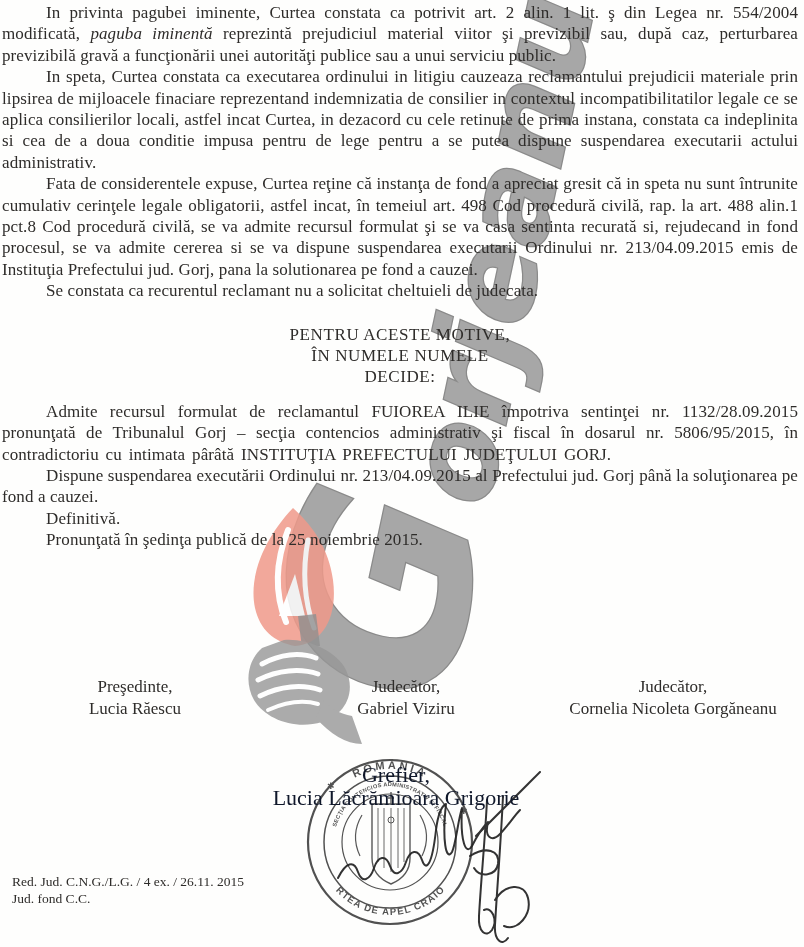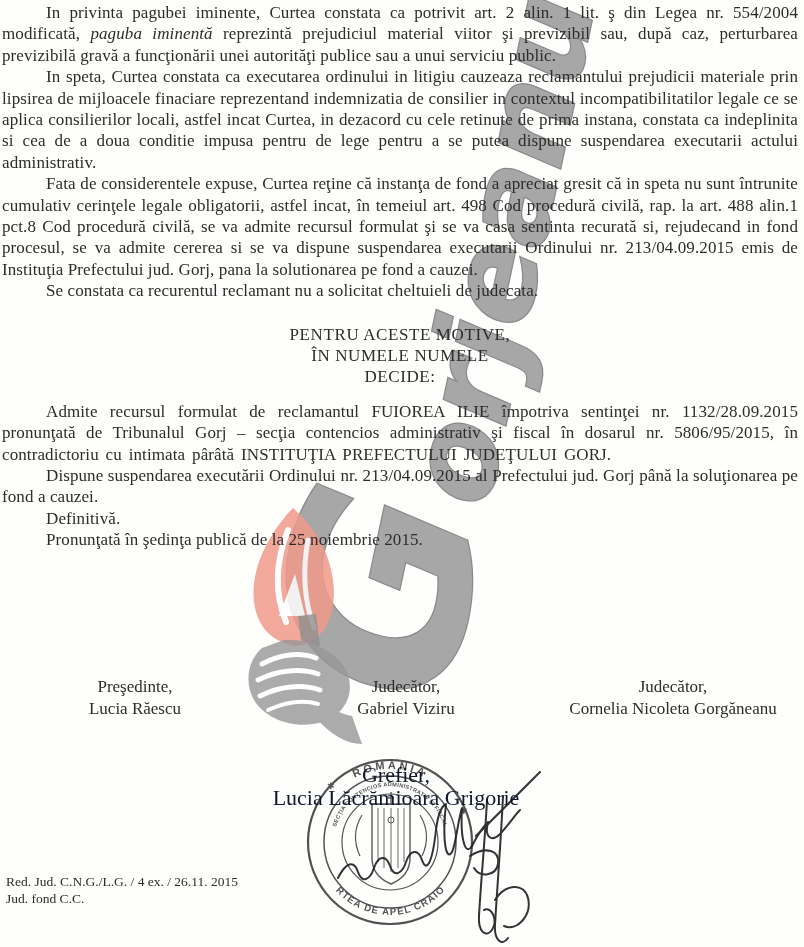--- a/index.html
+++ b/index.html
@@ -11,21 +11,21 @@
   .p-se{}
   .motives{margin-top:22px;text-align:center;font-size:17px;line-height:21px;letter-spacing:0.6px;}
   .dp1{margin-top:14px;word-spacing:2.5px;}
   .signatures{position:absolute;top:676px;left:0;width:804px;display:flex;z-index:2;}
   .sig-col{text-align:center;font-size:17px;line-height:21.5px;}
   .sig-col.c1{width:270px;text-align:center;}
   .sig-col.c2{width:272px;}
   .sig-col.c3{width:262px;}
   .clerk{position:absolute;top:763px;left:246px;width:300px;text-align:center;
          font-size:22px;line-height:23px;z-index:4;color:#0f172a;}
-  .footer{position:absolute;left:6px;top:873px;font-size:13.5px;line-height:17px;z-index:4;}
+  .footer{position:absolute;left:12px;top:873px;font-size:13.5px;line-height:17px;z-index:4;}
   svg.layer{position:absolute;left:0;top:0;width:804px;height:947px;pointer-events:none;}
   svg.wm{z-index:1;}
   svg.ink{z-index:3;}
   .stamp-text{font-family:"Liberation Sans", sans-serif;font-weight:bold;fill:#3a3a3a;}
 </style>
 </head>
 <body>
 
 <div class="page">
 

